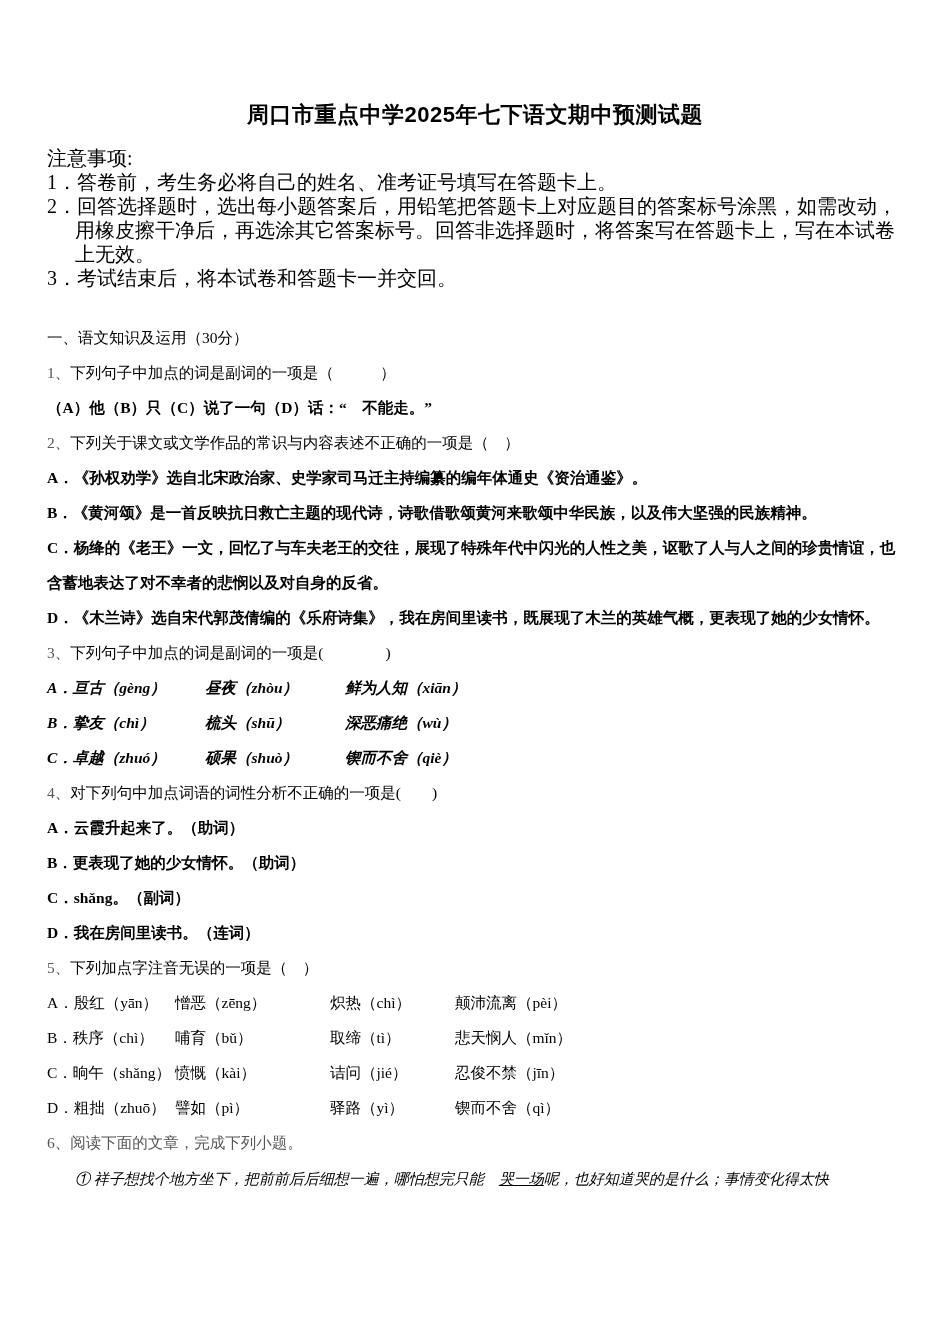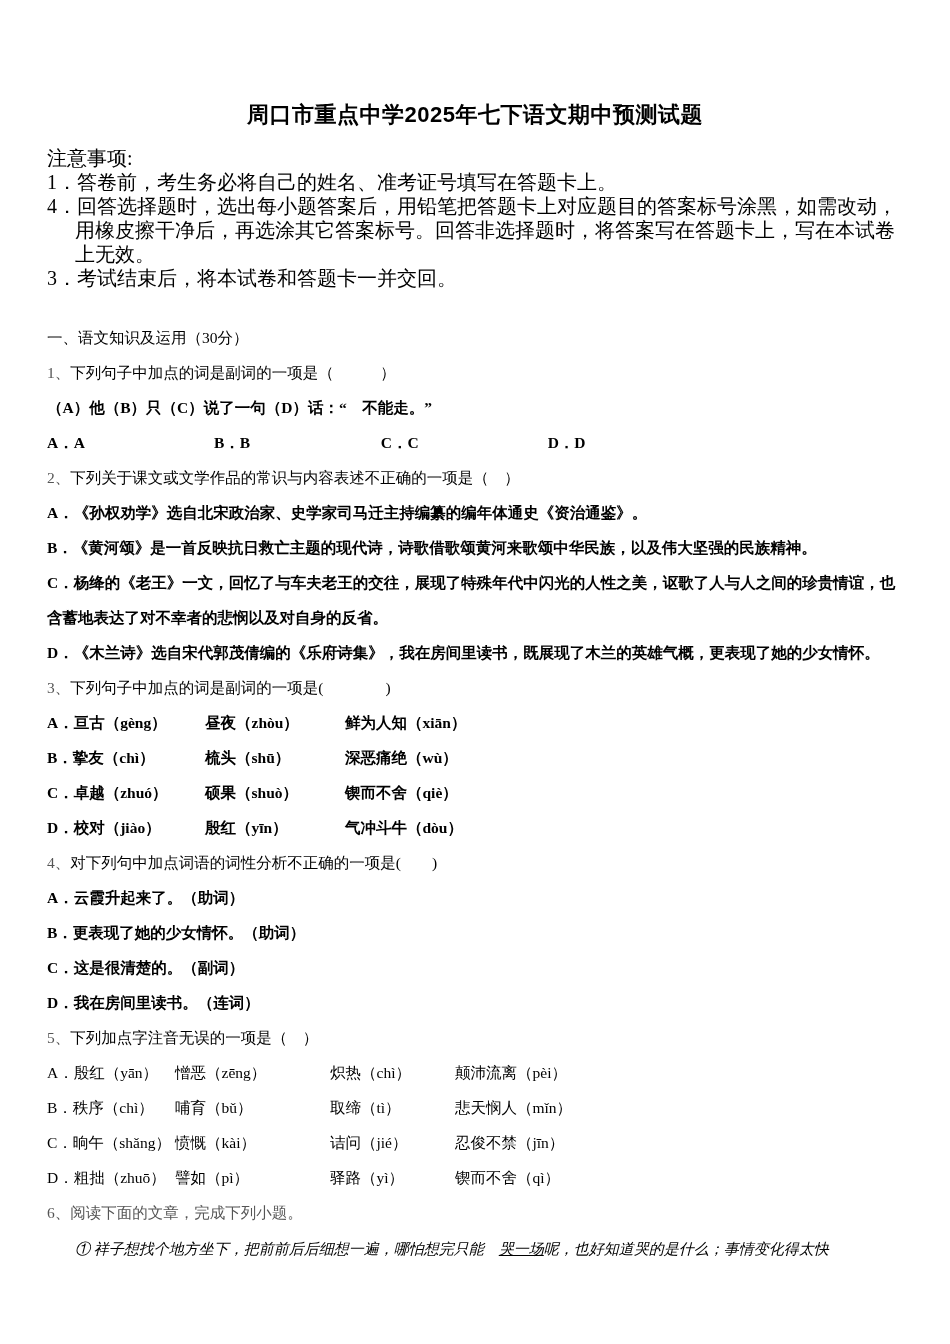--- a/index.html
+++ b/index.html
@@ -28,21 +28,21 @@
 
   .qnum { color: #555555; }
   .stem { font-weight: normal; }
 
   .opt { font-weight: 600; }
 
   .choice-row { font-weight: 700; }
   .choice-row .choice { display: inline-block; width: 163px; }
   .choice-row .choice:last-child { width: auto; }
 
-  .py-row { font-weight: 600; }
+  .py-row { font-weight: 600; font-style: italic; }
   .py-row .c1 { display: inline-block; width: 158px; }
   .py-row .c2 { display: inline-block; width: 140px; }
 
   .py-row4 { font-weight: 400; }
   .py-row4 .c1 { display: inline-block; width: 128px; }
   .py-row4 .c2 { display: inline-block; width: 155px; }
   .py-row4 .c3 { display: inline-block; width: 125px; }
 
   .passage {
     margin-left: 28px;
@@ -56,38 +56,32 @@
 </head>
 <body>
 
 <div class="page">
 
   <div class="exam-title">周口市重点中学2025年七下语文期中预测试题</div>
 
   <div class="notices">
     <div class="notice-heading">注意事项:</div>
     <div class="notice-item">1．答卷前，考生务必将自己的姓名、准考证号填写在答题卡上。</div>
-    <div class="notice-item">4．回答选择题时，选出每小题答案后，用铅笔把答题卡上对应题目的答案标号涂黑，如需改动，用橡皮擦干净后，再选涂其它答案标号。回答非选择题时，将答案写在答题卡上，写在本试卷上无效。</div>
+    <div class="notice-item">2．回答选择题时，选出每小题答案后，用铅笔把答题卡上对应题目的答案标号涂黑，如需改动，用橡皮擦干净后，再选涂其它答案标号。回答非选择题时，将答案写在答题卡上，写在本试卷上无效。</div>
     <div class="notice-item">3．考试结束后，将本试卷和答题卡一并交回。</div>
   </div>
 
   <div class="main">
 
     <div class="section-heading">一、语文知识及运用（30分）</div>
 
     <div class="stem">
       <span class="qnum">1、</span><span>下列句子中加点的词是副词的一项是（　　　）</span>
     </div>
     <div class="opt">（A）他（B）只（C）说了一句（D）话：“　不能走。”</div>
-    <div class="choice-row">
-      <span class="choice">A．A</span>
-      <span class="choice">B．B</span>
-      <span class="choice">C．C</span>
-      <span class="choice">D．D</span>
-    </div>
 
     <div class="stem">
       <span class="qnum">2、</span><span>下列关于课文或文学作品的常识与内容表述不正确的一项是（　）</span>
     </div>
     <div class="opt">A．《孙权劝学》选自北宋政治家、史学家司马迁主持编纂的编年体通史《资治通鉴》。</div>
     <div class="opt">B．《黄河颂》是一首反映抗日救亡主题的现代诗，诗歌借歌颂黄河来歌颂中华民族，以及伟大坚强的民族精神。</div>
     <div class="opt">C．杨绛的《老王》一文，回忆了与车夫老王的交往，展现了特殊年代中闪光的人性之美，讴歌了人与人之间的珍贵情谊，也含蓄地表达了对不幸者的悲悯以及对自身的反省。</div>
     <div class="opt">D．《木兰诗》选自宋代郭茂倩编的《乐府诗集》，我在房间里读书，既展现了木兰的英雄气概，更表现了她的少女情怀。</div>
 
     <div class="stem">
@@ -95,30 +89,27 @@
     </div>
     <div class="py-row">
       <span class="c1">A．亘古（gèng）</span><span class="c2">昼夜（zhòu）</span><span class="c3">鲜为人知（xiān）</span>
     </div>
     <div class="py-row">
       <span class="c1">B．挚友（chì）</span><span class="c2">梳头（shū）</span><span class="c3">深恶痛绝（wù）</span>
     </div>
     <div class="py-row">
       <span class="c1">C．卓越（zhuó）</span><span class="c2">硕果（shuò）</span><span class="c3">锲而不舍（qiè）</span>
     </div>
-    <div class="py-row">
-      <span class="c1">D．校对（jiào）</span><span class="c2">殷红（yīn）</span><span class="c3">气冲斗牛（dòu）</span>
-    </div>
 
     <div class="stem">
       <span class="qnum">4、</span><span>对下列句中加点词语的词性分析不正确的一项是(　　)</span>
     </div>
     <div class="opt">A．云霞升起来了。（助词）</div>
     <div class="opt">B．更表现了她的少女情怀。（助词）</div>
-    <div class="opt">C．这是很清楚的。（副词）</div>
+    <div class="opt">C．shǎng。（副词）</div>
     <div class="opt">D．我在房间里读书。（连词）</div>
 
     <div class="stem">
       <span class="qnum">5、</span><span>下列加点字注音无误的一项是（　）</span>
     </div>
     <div class="py-row4">
       <span class="c1">A．殷红（yān）</span><span class="c2">憎恶（zēng）</span><span class="c3">炽热（chì）</span><span class="c4">颠沛流离（pèi）</span>
     </div>
     <div class="py-row4">
       <span class="c1">B．秩序（chì）</span><span class="c2">哺育（bǔ）</span><span class="c3">取缔（tì）</span><span class="c4">悲天悯人（mǐn）</span>

